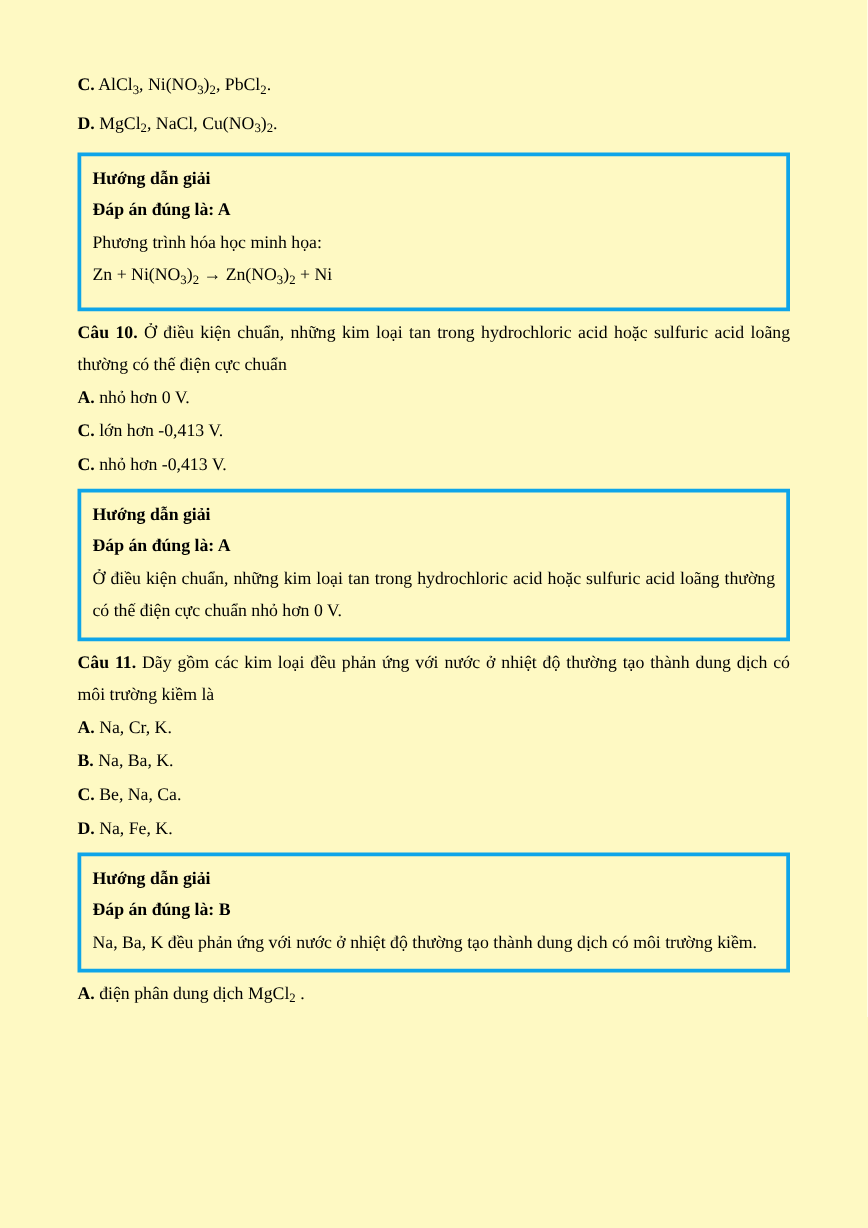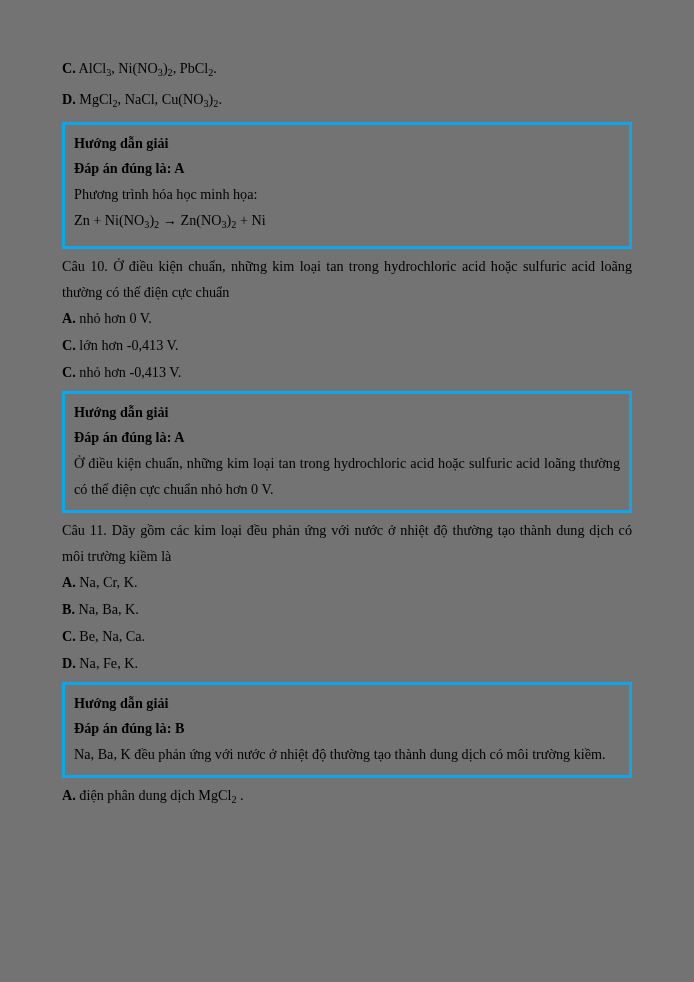--- a/index.html
+++ b/index.html
@@ -14,21 +14,21 @@
     color: #000000;
     position: relative;
     overflow: hidden;
   }
   .page {
     position: absolute;
     left: 0;
     top: 0;
     width: 694px;
     height: 982px;
-    background: #737373;
+    background: #fef9c3;
   }
   .content {
     position: absolute;
     left: 62px;
     top: 55px;
     width: 570px;
   }
   .line {
     font-size: 14.2px;
     line-height: 26px;
@@ -52,21 +52,21 @@
     margin: 5px 0 4px 0;
   }
   .box .line { line-height: 26px; }
   .box .head { font-weight: bold; font-size: 14.2px; line-height: 25px; margin: 0; }
   .q {
     font-size: 14.2px;
     line-height: 26px;
     margin: 4px 0 0 0;
     text-align: justify;
   }
-  .q .qlabel { font-weight: normal; }
+  .q .qlabel { font-weight: bold; }
 </style>
 </head>
 <body>
 
 <div class="page">
   <div class="content" id="doc-content">
       <p class="opt"><b>C.</b><span> AlCl<sub>3</sub>, Ni(NO<sub>3</sub>)<sub>2</sub>, PbCl<sub>2</sub>.</span></p>
       <p class="opt"><b>D.</b><span> MgCl<sub>2</sub>, NaCl, Cu(NO<sub>3</sub>)<sub>2</sub>.</span></p>
       <div class="box">
         <p class="head">Hướng dẫn giải</p>

